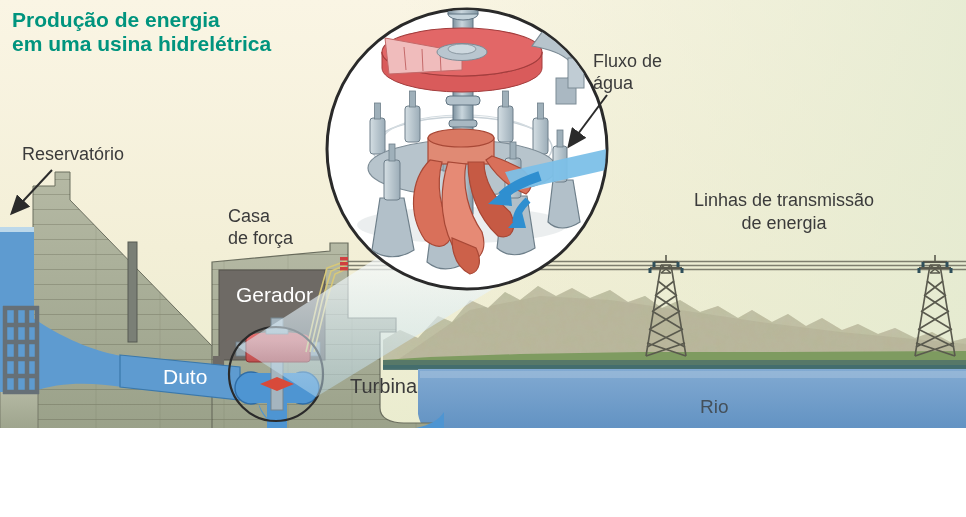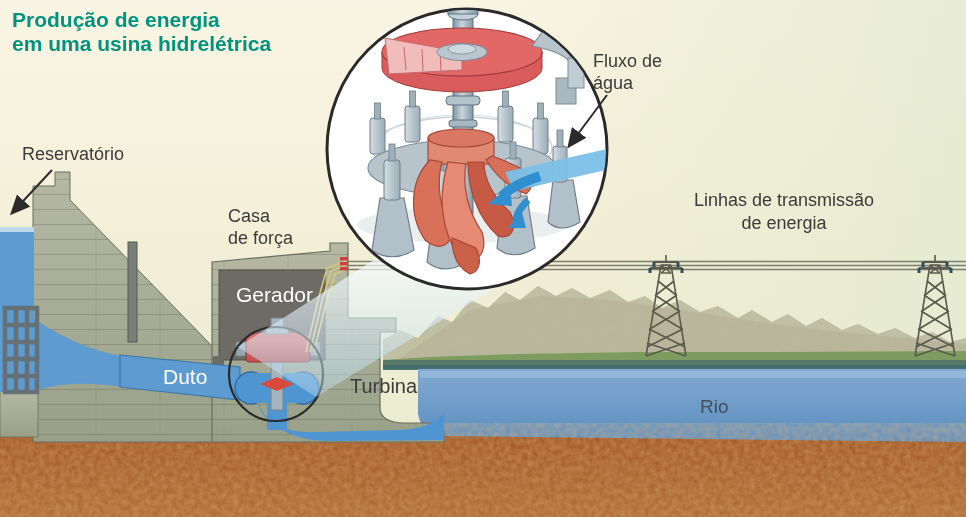--- a/index.html
+++ b/index.html
@@ -1,16 +1,16 @@
 <!DOCTYPE html>
 <html><head>
 <meta charset="utf-8">
 <style>
   html,body{margin:0;padding:0;background:#ffffff;}
-  .stage{width:966px;height:517px;position:relative;font-family:"Liberation Sans", sans-serif;}
+  .stage{width:966px;height:428px;position:relative;font-family:"Liberation Sans", sans-serif;}
   svg{display:block;}
   text{font-family:"Liberation Sans", sans-serif;}
   .title-txt{font-size:21px;font-weight:bold;}
   .lbl{font-size:18px;fill:#3b3b3b;}
   .lbl-big{font-size:20px;fill:#3b3b3b;}
   .lbl-white{font-size:21px;fill:#ffffff;}
   .lbl-river{font-size:19px;fill:#44505a;}
 </style>
 </head>
 <body>

